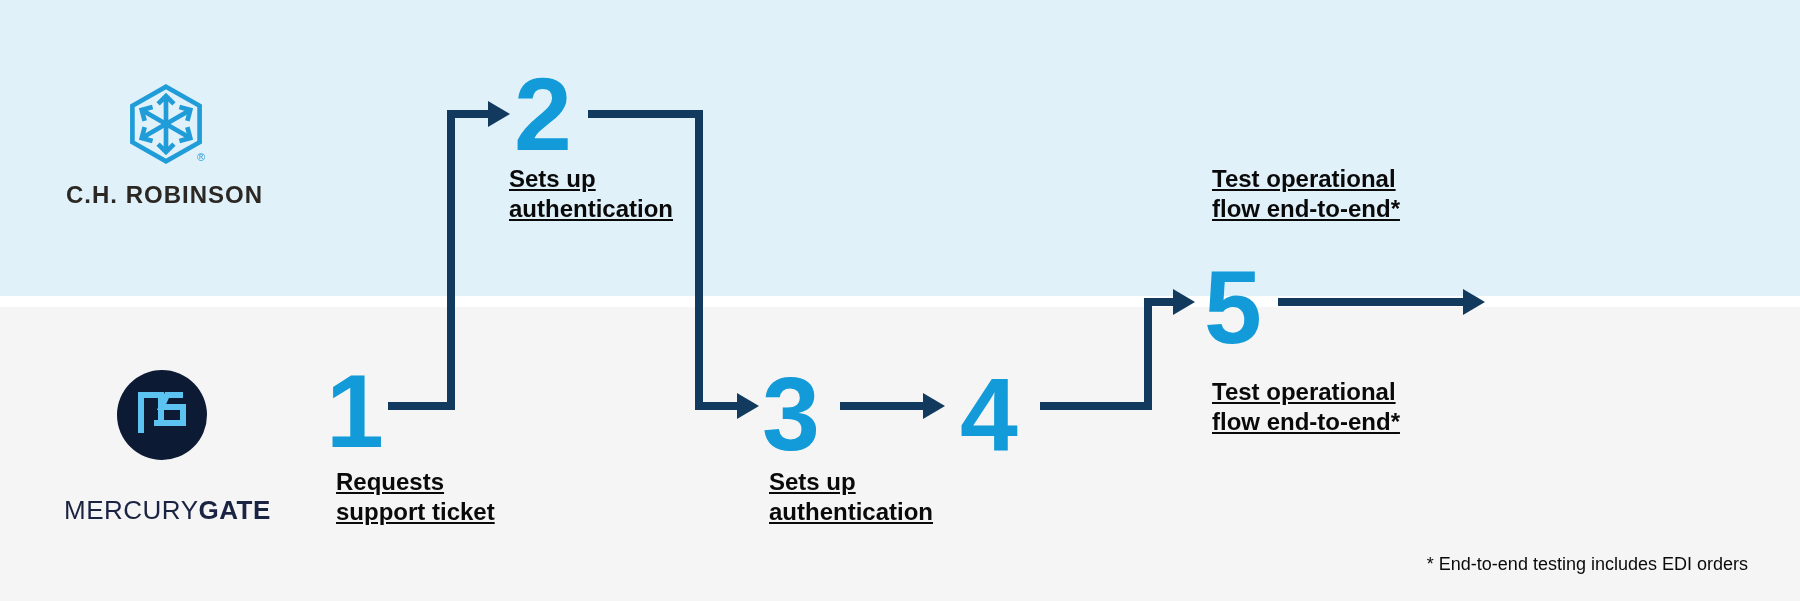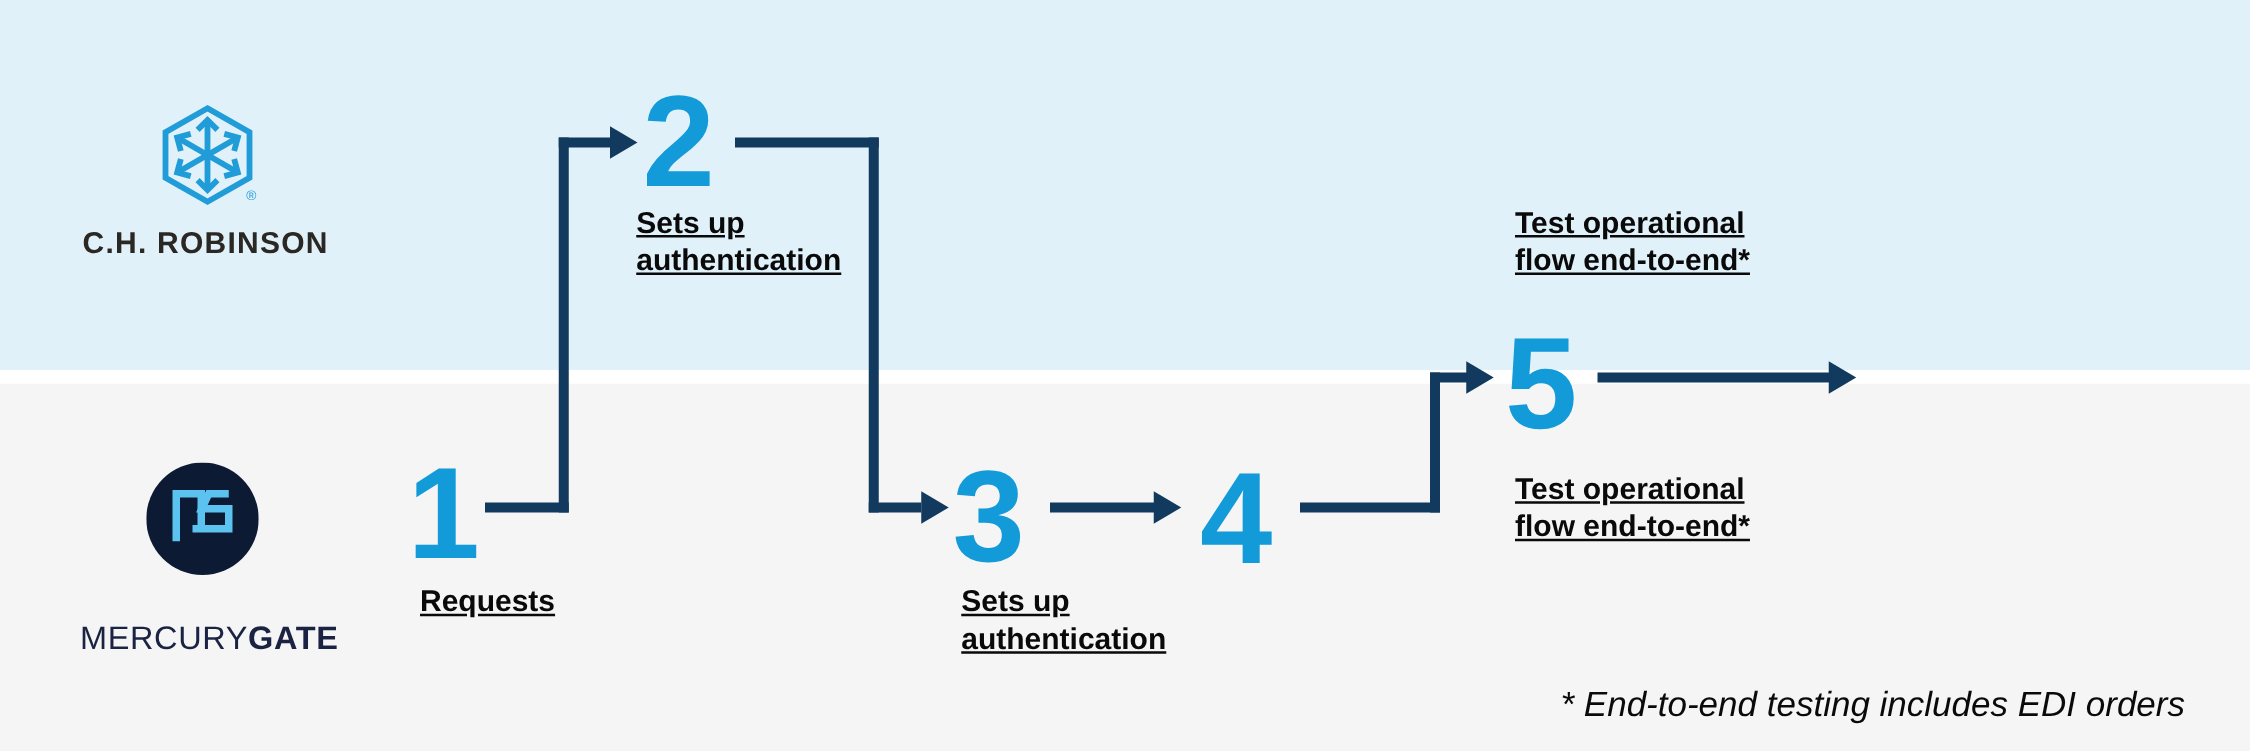--- a/index.html
+++ b/index.html
@@ -29,22 +29,22 @@
     position:absolute; font-size:24px; font-weight:bold; line-height:30px;
     color:var(--label-text, #0a0a0a); white-space:nowrap;text-decoration:underline;
   }
   .go-live {
     position:absolute; left:1500px; top:204px;
     font-size:104px; line-height:95px; font-weight:bold; letter-spacing:-1px;
     color:var(--go-live, #0d4e8c); white-space:nowrap;
   }
   .footnote {
     position:absolute; top:551px; right:52px;
-    font-size:28px; line-height:26px; font-weight:normal;
-    color:var(--label-text, #0a0a0a); white-space:nowrap;font-style:italic;
+    font-size:18px; line-height:26px; font-weight:normal;
+    color:var(--label-text, #0a0a0a); white-space:nowrap;
   }
 
   .chr-logo { position:absolute; left:124px; top:82px; }
   .chr-reg  { position:absolute; left:197px; top:151px; font-size:11px;
               color:var(--chr-logo-blue, #209cd8); }
   .chr-wordmark {
     position:absolute; left:66px; top:181px;
     font-size:24px; font-weight:bold; line-height:28px; letter-spacing:1px;
     color:var(--chr-wordmark, #2b2824); white-space:nowrap;
   }
@@ -128,20 +128,21 @@
   <div class="arrow-right" style="left:1463px; top:289px;"></div>
 
   <div class="step-number" style="left:326px;  top:359px;">1</div>
   <div class="step-number" style="left:514px;  top:62px;">2</div>
   <div class="step-number" style="left:762px;  top:362px;">3</div>
   <div class="step-number" style="left:960px;  top:363px;">4</div>
   <div class="step-number" style="left:1204px; top:255px;">5</div>
 
   <div class="step-label" style="left:336px; top:467px;">
     <div>Requests</div>
+    <div>support ticket</div>
   </div>
   <div class="step-label" style="left:509px; top:164px;">
     <div>Sets up</div>
     <div>authentication</div>
   </div>
   <div class="step-label" style="left:769px; top:467px;">
     <div>Sets up</div>
     <div>authentication</div>
   </div>
   <div class="step-label" style="left:1212px; top:164px;">

